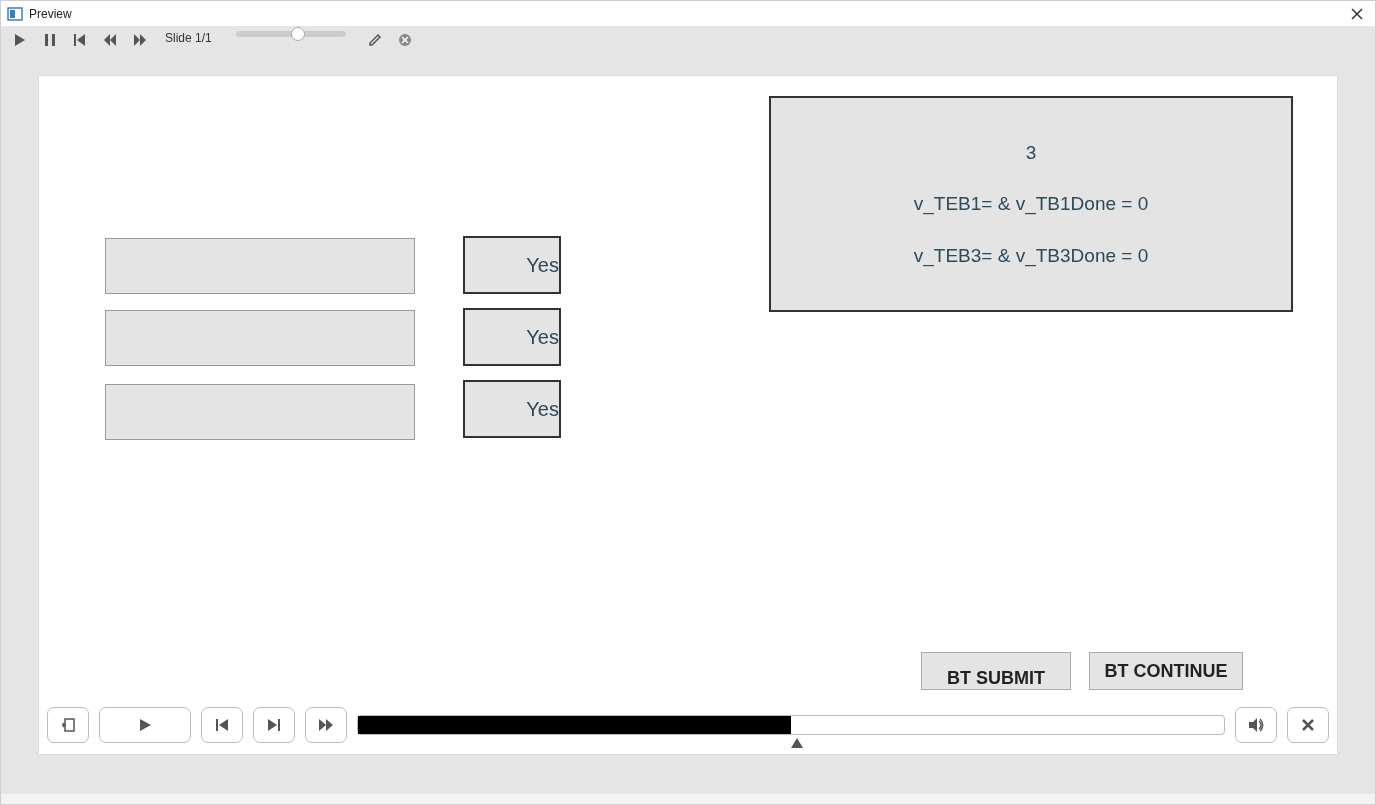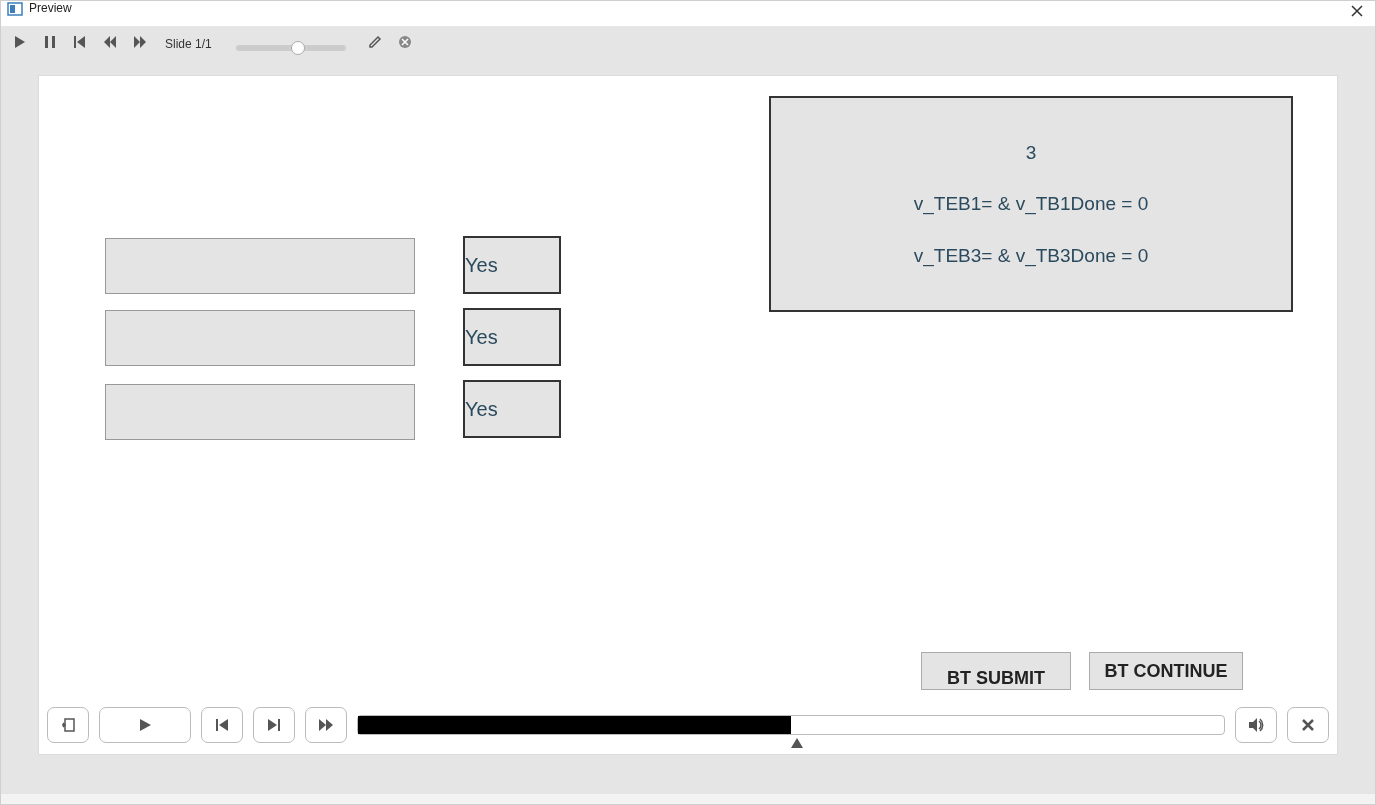--- a/index.html
+++ b/index.html
@@ -1,35 +1,35 @@
 <!DOCTYPE html>
 <html><head>
 <meta charset="utf-8">
 <style>
   * { box-sizing: border-box; margin:0; padding:0; }
   body { font-family: "Segoe UI", Tahoma, sans-serif; background:#fff; width:1376px; height:805px; overflow:hidden; }
   
   .window { width:1376px; height:805px; border:1px solid #cfcfcf; background:#fff; }
-  .titlebar { height:26px; display:flex; padding:0 6px; font-size:12px; color:#222; border-bottom:1px solid #e6e6e6; }
+  .titlebar { height:26px; display:flex; align-items:center; padding:0 6px; font-size:12px; color:#222; border-bottom:1px solid #e6e6e6; }
   .titlebar .app-icon { width:16px; height:16px; margin-right:6px; display:flex; }
   .titlebar .spacer { flex:1; }
   .titlebar .close { width:24px; height:20px; display:flex; align-items:center; justify-content:center; cursor:pointer; }
   
   .workarea { background:#e5e5e5; width:100%; height:calc(100% - 26px - 10px); padding:0; }
-  .toolbar { height:28px; display:flex; align-items:flex-end; gap:12px; padding:4px 10px; }
+  .toolbar { height:28px; display:flex; align-items:flex-start; gap:12px; padding:4px 10px; }
   .tb-btn { width:18px; height:18px; display:flex; align-items:center; justify-content:center; cursor:pointer; color:#555; }
   .slide-counter { font-size:12px; color:#333; margin:0 4px; }
   .slider { position:relative; width:110px; height:6px; border-radius:3px; background:#ccc; margin:0 8px; }
   .slider .thumb { position:absolute; top:-4px; width:14px; height:14px; border-radius:50%; background:#fff; border:1px solid #aaa; }
   
   .canvas-wrap { display:flex; justify-content:center; padding-top:20px; }
   .slide { width:1300px; height:680px; background:#fff; position:relative; border:1px solid #dcdcdc; }
   
   .input-box { position:absolute; width:310px; height:56px; border:1px solid #999; background:#e4e4e4; }
-  .yes-btn { position:absolute; width:98px; height:58px; border:2px solid #333; background:#e4e4e4; color:#2b4a5d; font-size:20px; display:flex; align-items:center; justify-content:flex-start; cursor:pointer; }
+  .yes-btn { position:absolute; width:98px; height:58px; border:2px solid #333; background:#e4e4e4; color:#2b4a5d; font-size:20px; display:flex; align-items:center; justify-content:flex-end; cursor:pointer; }
   .varbox { position:absolute; width:524px; height:216px; border:2px solid #333; background:#e4e4e4; color:#2b4a5d; font-size:19px; display:flex; flex-direction:column; align-items:center; justify-content:space-evenly; padding:14px 0; }
   .bt-btn { position:absolute; height:38px; border:1px solid #aaa; background:#e4e4e4; font-size:18px; font-weight:600; color:#222; display:flex; align-items:center; justify-content:center; cursor:pointer; }
   
   .playbar { position:absolute; left:8px; right:8px; bottom:8px; height:42px; display:flex; align-items:center; gap:10px; }
   .pb-btn { height:36px; border:1px solid #bbb; border-radius:7px; background:#fff; display:flex; align-items:center; justify-content:center; cursor:pointer; color:#555; }
   .pb-small { width:42px; }
   .pb-play { width:92px; }
   .seek-track { flex:1; height:20px; border:1px solid #bbb; border-radius:4px; background:#fff; display:flex; align-items:center; position:relative; }
   .seek-fill { height:100%; background:#000; }
   .seek-handle { position:absolute; top:18px; width:12px; height:10px; }

